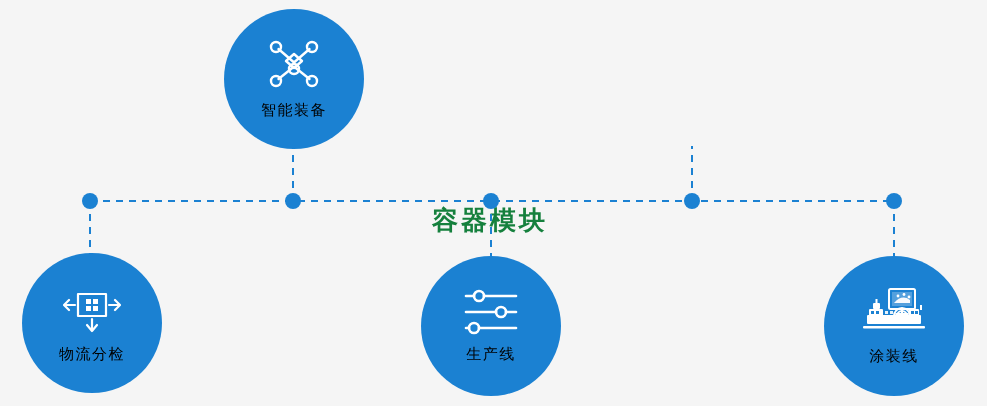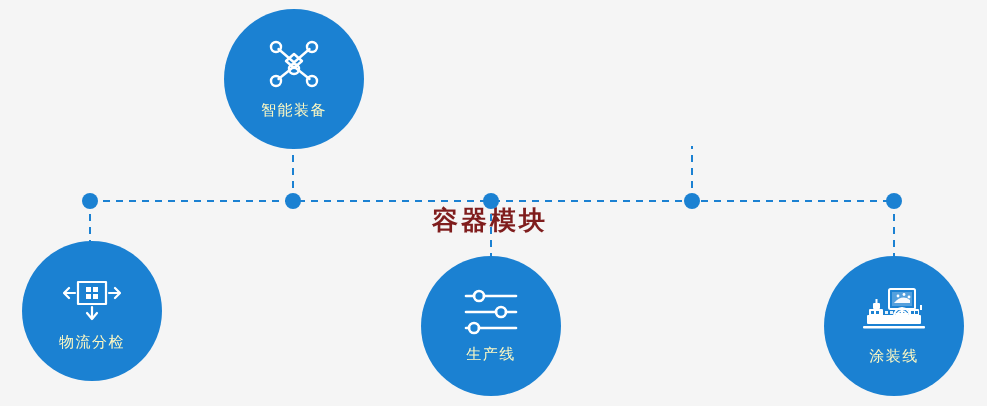--- a/index.html
+++ b/index.html
@@ -19,21 +19,21 @@
     height: 406px;
     background: #f5f5f5;
   }
   
   .watermark {
     position: absolute;
     left: 432px;
     top: 203px;
     font-size: 26px;
     letter-spacing: 3px;
-    color: #7f1d1d;
+    color: #15803d;
     font-weight: 700;
     user-select: none;
     white-space: nowrap;
   }
   
   #wires {
     position: absolute;
     left: 0;
     top: 0;
     width: 987px;
@@ -50,31 +50,31 @@
     justify-content: center;
     box-sizing: border-box;
     cursor: pointer;
   }
   .node .ico {
     display: block;
     line-height: 0;
     margin-bottom: 10px;
   }
   .node .lbl {
-    color: #fef9c3;
+    color: #000000;
     font-size: 15px;
     letter-spacing: 1.5px;
     font-weight: 400;
     white-space: nowrap;
     text-align: center;
   }
   
   #node-smart-equipment  { left: 224px; top:   9px; width: 140px; height: 140px; }
   #node-warehouse        { left: 624px; top:   9px; width: 140px; height: 140px; }
-  #node-logistics        { left:  22px; top: 241px; width: 140px; height: 140px; }
+  #node-logistics        { left:  22px; top: 253px; width: 140px; height: 140px; }
   #node-production       { left: 421px; top: 256px; width: 140px; height: 140px; }
   #node-painting         { left: 824px; top: 256px; width: 140px; height: 140px; }
 </style>
 </head>
 <body>
 
 <div id="stage">
 
   <div class="watermark">容器模块</div>
 

